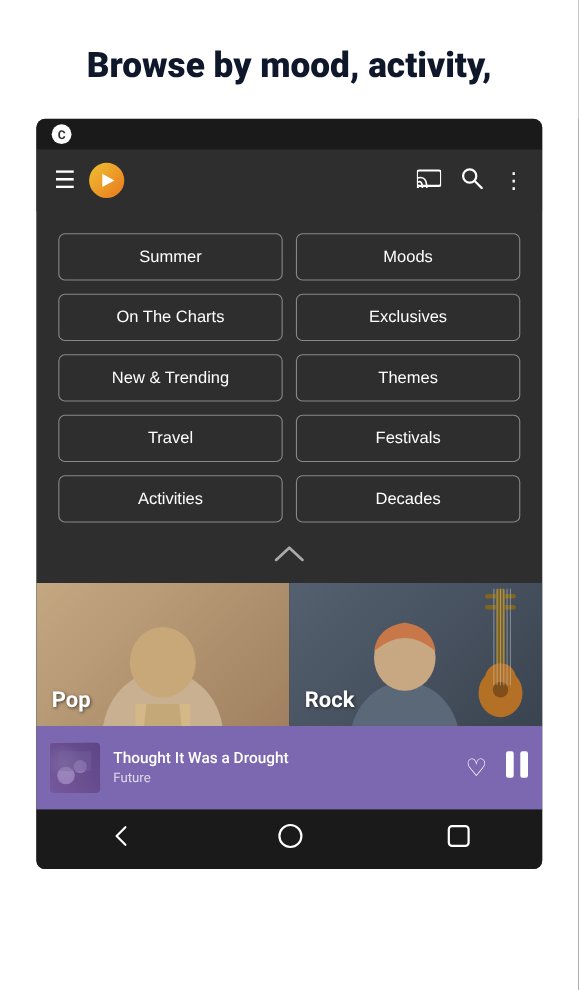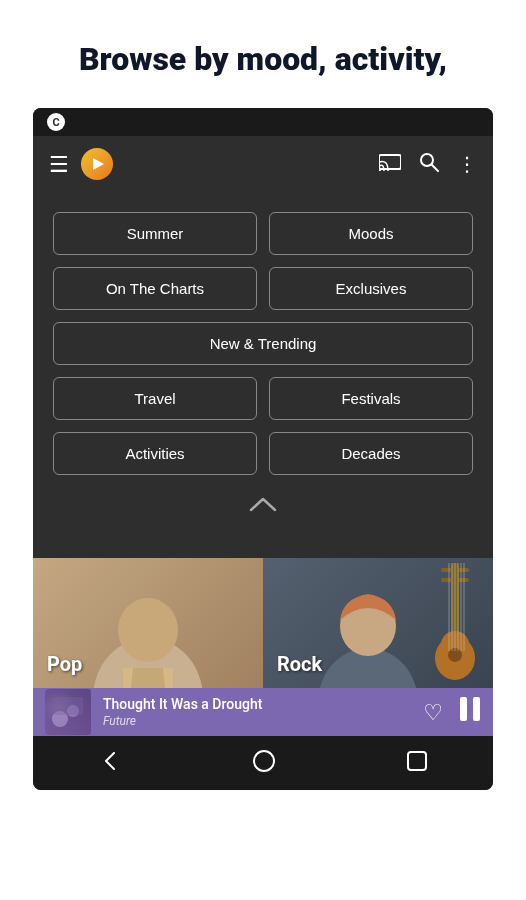--- a/index.html
+++ b/index.html
@@ -136,21 +136,20 @@
       padding: 8px 0 12px;
     }
     .chevron-up {
       color: #aaa;
       font-size: 22px;
     }
 
     .genre-section {
       display: flex;
       width: 100%;
-      margin-top: 28px;
     }
     .genre-card {
       flex: 1;
       height: 130px;
       position: relative;
       overflow: hidden;
     }
     .genre-card-pop {
       background: linear-gradient(135deg, #c4a882 0%, #a08060 100%);
     }
@@ -162,21 +161,21 @@
       bottom: 12px;
       left: 14px;
       color: #fff;
       font-size: 20px;
       font-weight: 700;
       text-shadow: 1px 1px 3px rgba(0,0,0,0.6);
     }
 
     .now-playing-bar {
       background: #7B68B0;
-      height: 48px;
+      height: 76px;
       display: flex;
       align-items: center;
       padding: 17px 12px;
       gap: 12px;
     }
     .album-art {
       width: 46px;
       height: 46px;
       border-radius: 4px;
       background: linear-gradient(135deg, #9B8BBF 0%, #7B68B0 50%, #5B4890 100%);
@@ -196,21 +195,20 @@
     }
     .track-title {
       color: #fff;
       font-size: 14px;
       font-weight: 500;
     }
     .track-artist {
       color: rgba(255,255,255,0.75);
       font-size: 12px;
       margin-top: 2px;
-      font-style: italic;
     }
     .now-playing-controls {
       display: flex;
       align-items: center;
       gap: 16px;
     }
     .heart-icon {
       color: #fff;
       font-size: 22px;
       cursor: pointer;
@@ -283,20 +281,21 @@
     <div class="browse-row">
       <button class="browse-btn">Summer</button>
       <button class="browse-btn">Moods</button>
     </div>
     <div class="browse-row">
       <button class="browse-btn">On The Charts</button>
       <button class="browse-btn">Exclusives</button>
     </div>
     <div class="browse-row">
       <button class="browse-btn">New &amp; Trending</button>
+      <button class="browse-btn">Themes</button>
     </div>
     <div class="browse-row">
       <button class="browse-btn">Travel</button>
       <button class="browse-btn">Festivals</button>
     </div>
     <div class="browse-row">
       <button class="browse-btn">Activities</button>
       <button class="browse-btn">Decades</button>
     </div>
   </div>

